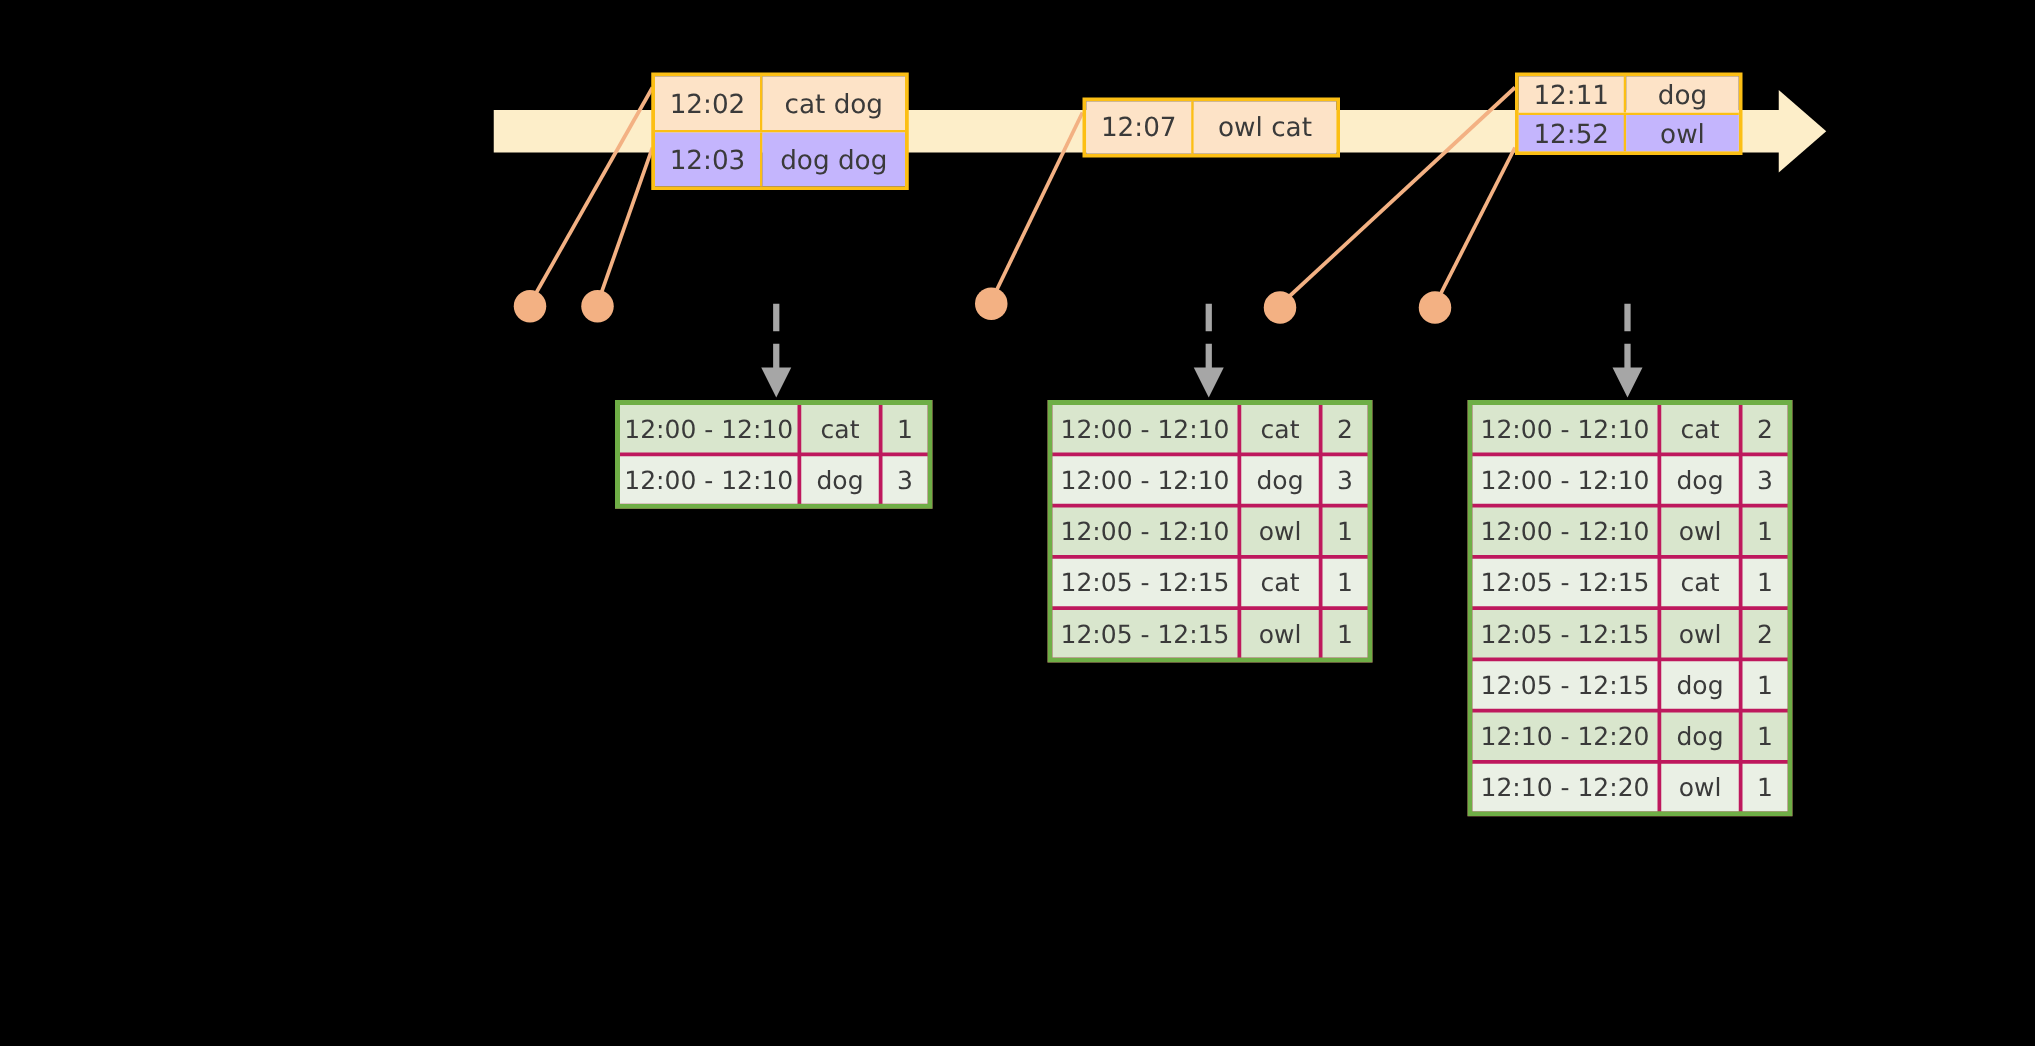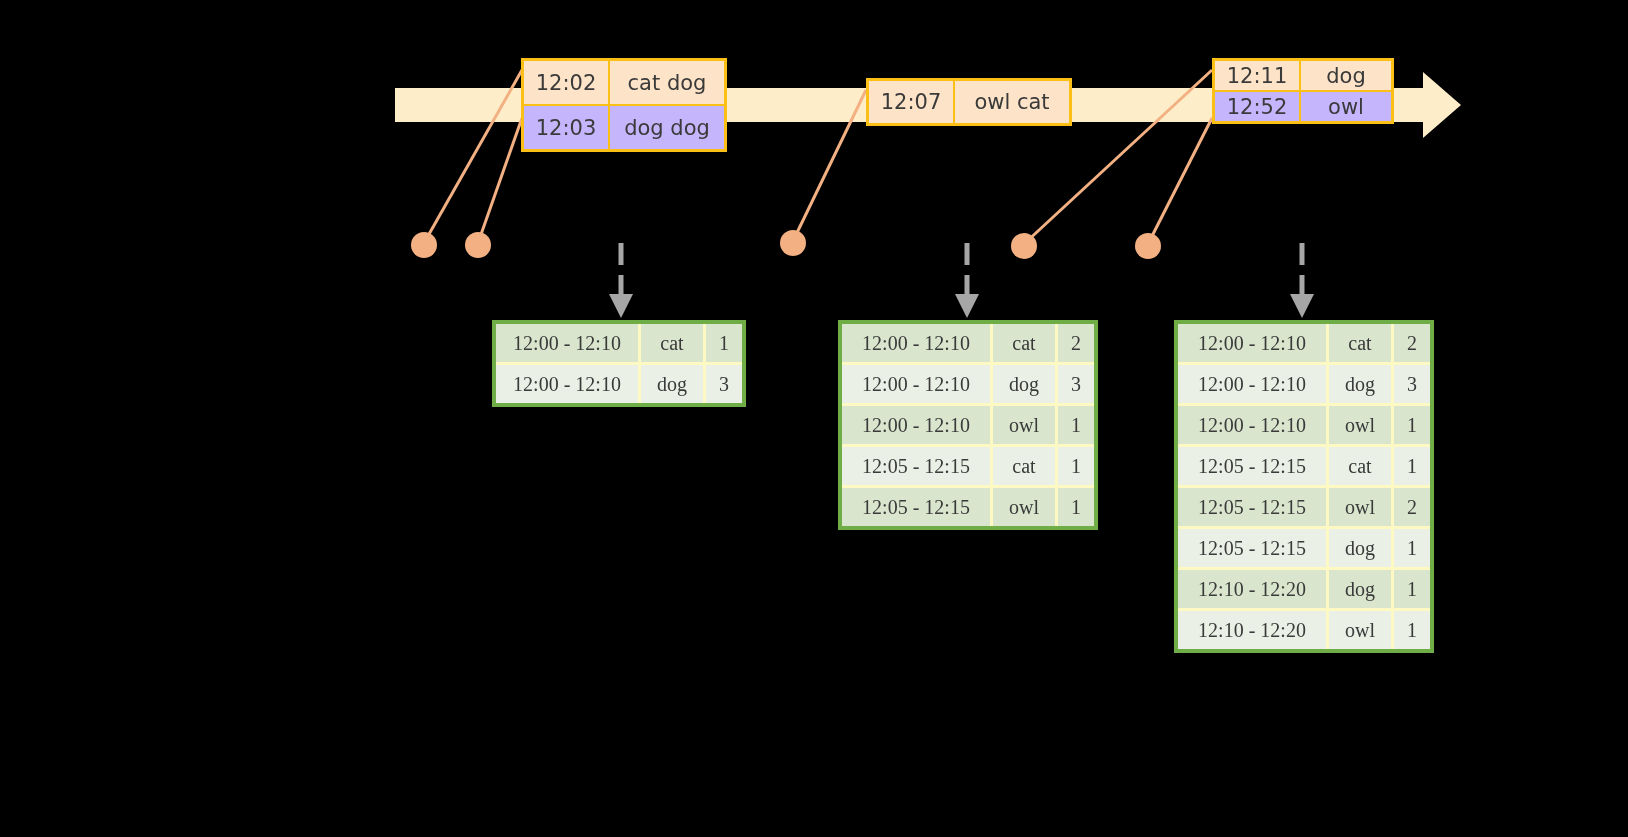--- a/index.html
+++ b/index.html
@@ -58,25 +58,24 @@
     width:26px;height:26px;border-radius:50%;
     background:#f3b183;
   }
   svg.leaders{position:absolute;left:0;top:0;width:1628px;height:837px;pointer-events:none;}
 
   
   .tbl{
     position:absolute;
     border:4px solid #6fae46;
     box-sizing:border-box;
-    background:#fef9c3;
+    background:#be185d;
     display:flex;flex-direction:column;
     gap:3px;
     padding:0;
-    font-family:Liberation Serif, serif;
   }
   .trow{
     display:flex;
     height:38px;
     gap:3px;
   }
   .trow.a .tc{background:#d9e6cd;}
   .trow.b .tc{background:#eaf0e5;}
   .tc{
     display:flex;align-items:center;justify-content:center;

